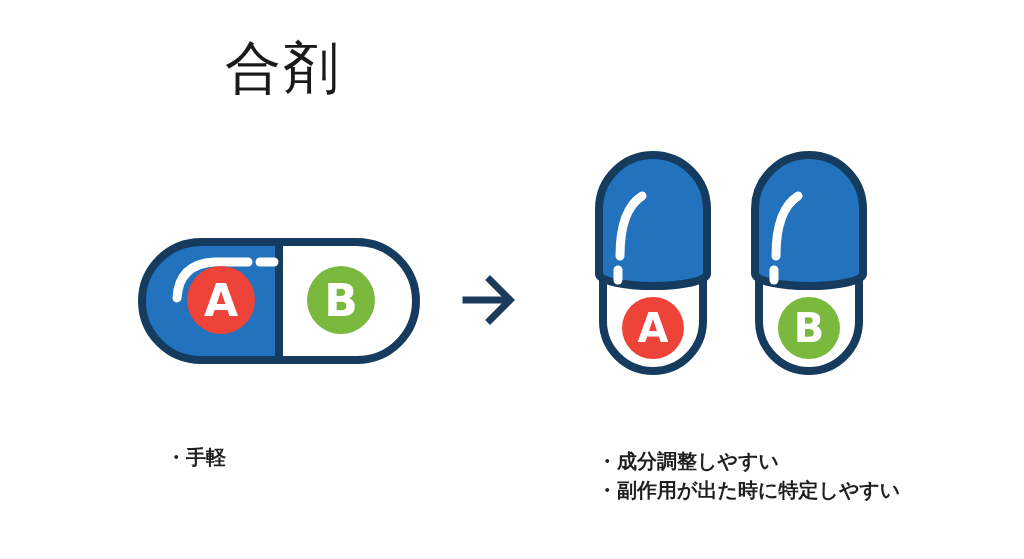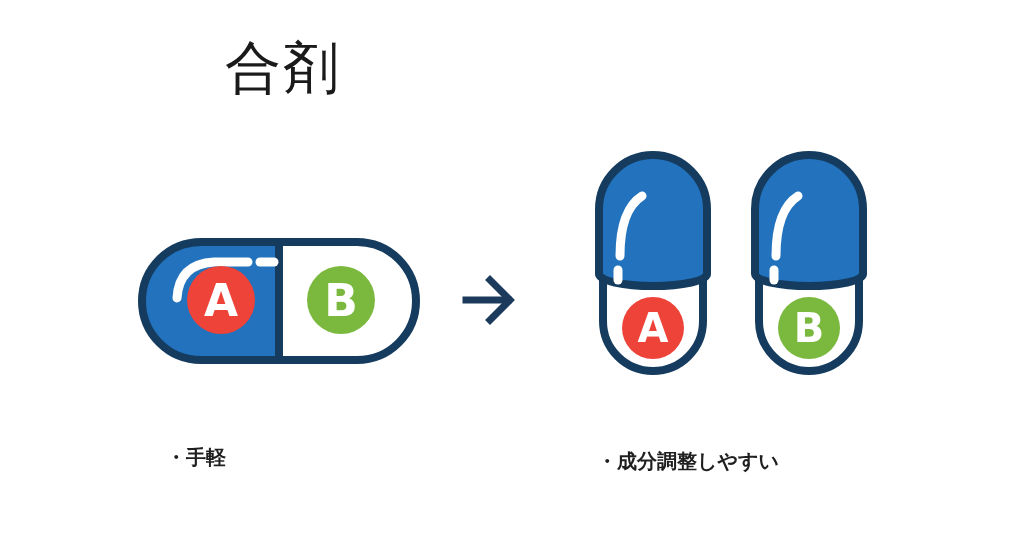--- a/index.html
+++ b/index.html
@@ -135,15 +135,16 @@
     <circle cx="59" cy="180" r="31" fill="#7AB83E"></circle>
     <text class="pill-letter" x="59" y="180" font-size="40" fill="#ffffff" text-anchor="middle" dominant-baseline="central">B</text>
   </svg>
 
   <div class="bullets" id="bullets-left">
     <span class="bullet-line">・手軽</span>
   </div>
 
   <div class="bullets" id="bullets-right">
     <span class="bullet-line">・成分調整しやすい</span>
+    <span class="bullet-line">・副作用が出た時に特定しやすい</span>
   </div>
 
 </div>
 
 </body></html>

